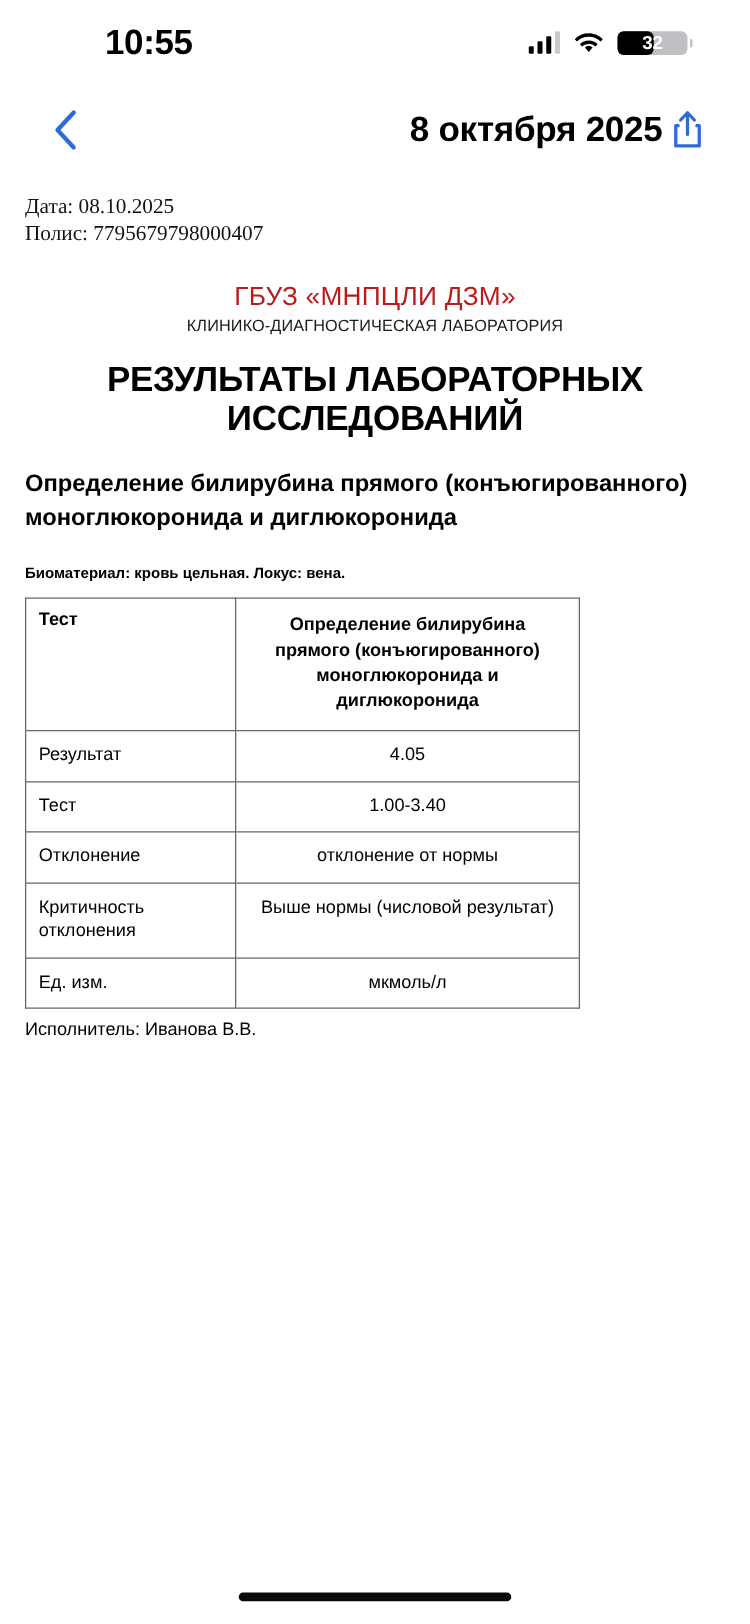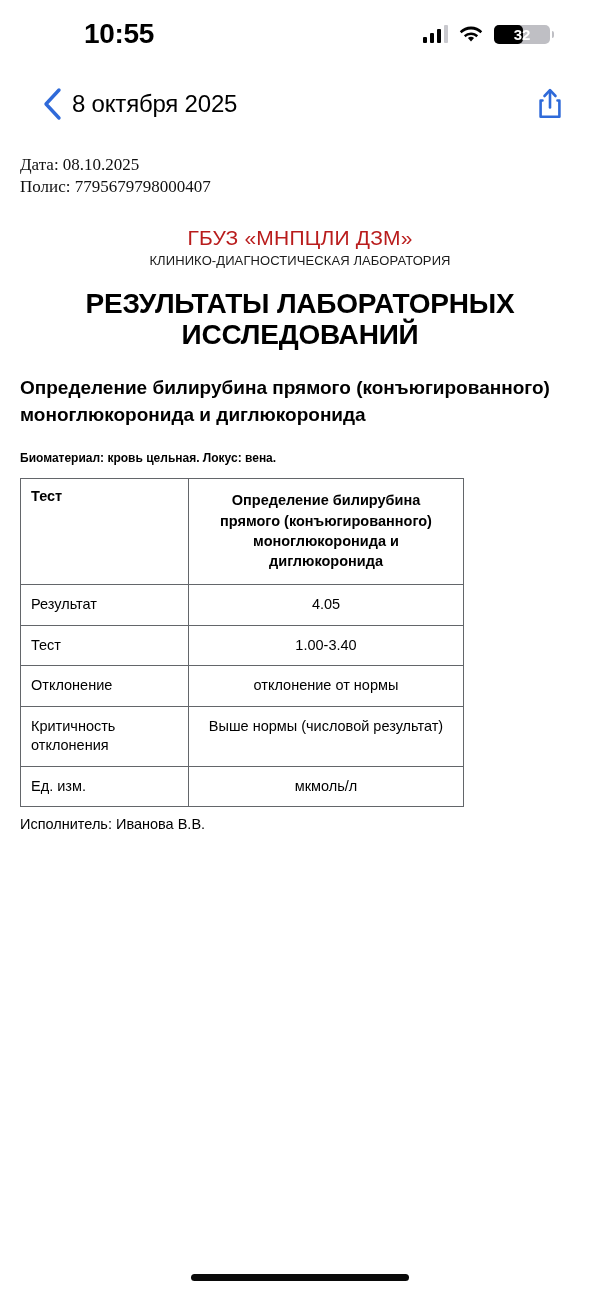--- a/index.html
+++ b/index.html
@@ -115,25 +115,25 @@
 
   .nav-back {
     width: 40px;
     height: 40px;
     display: flex;
     align-items: center;
     justify-content: center;
     cursor: pointer;
   }
   .nav-title {
-    font-size: 24px;
-    font-weight: normal;
+    font-size: 28px;
+    font-weight: bold;
     letter-spacing: -0.2px;
     color: #000;
-    text-align: left;
+    text-align: right;
     flex: 1;
   }
   .nav-share {
     width: 40px;
     height: 40px;
     display: flex;
     align-items: center;
     justify-content: center;
     cursor: pointer;
   }

